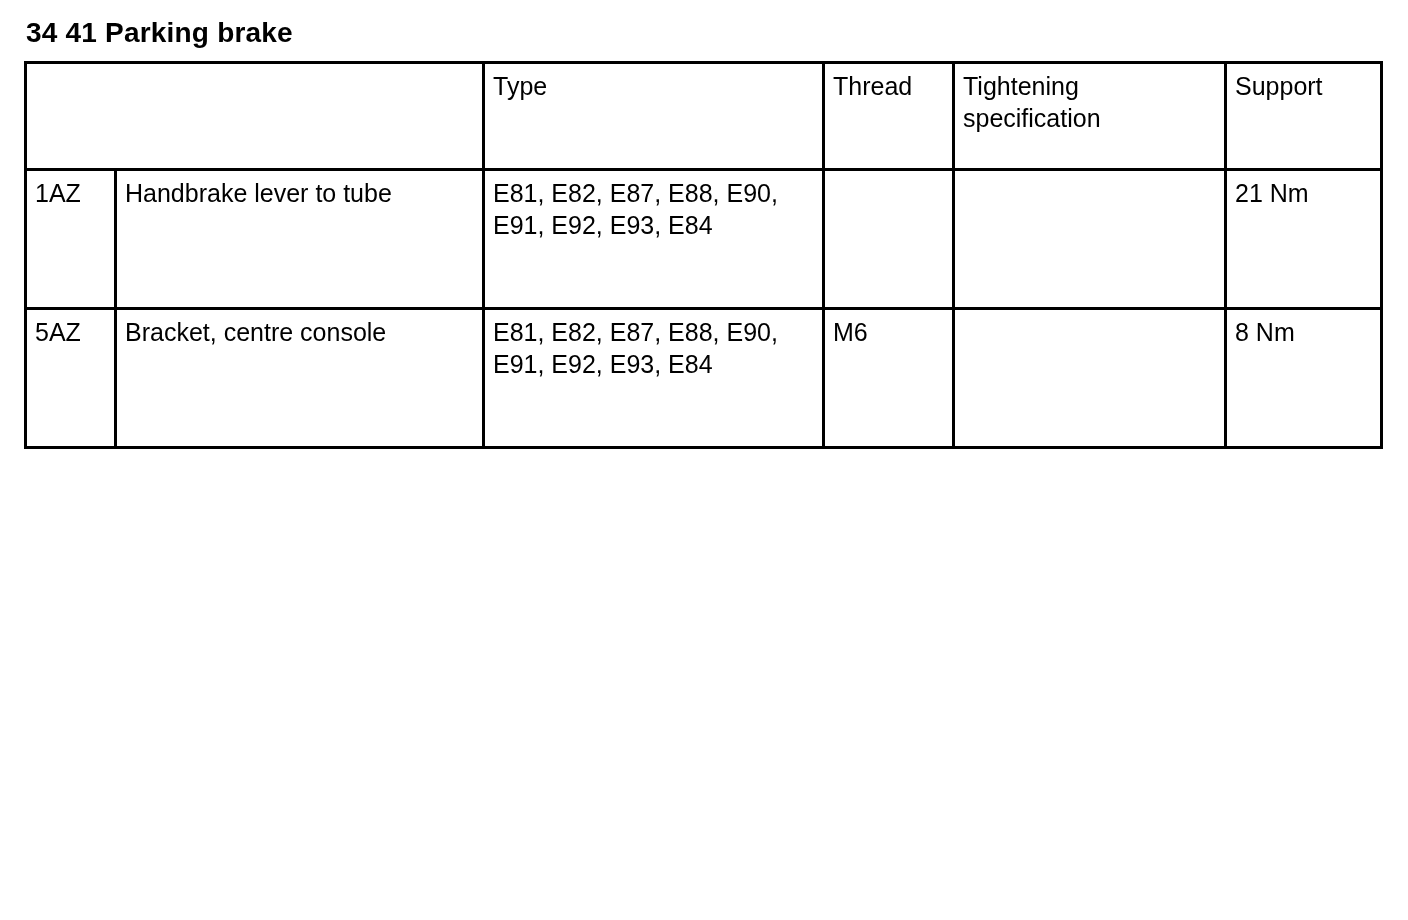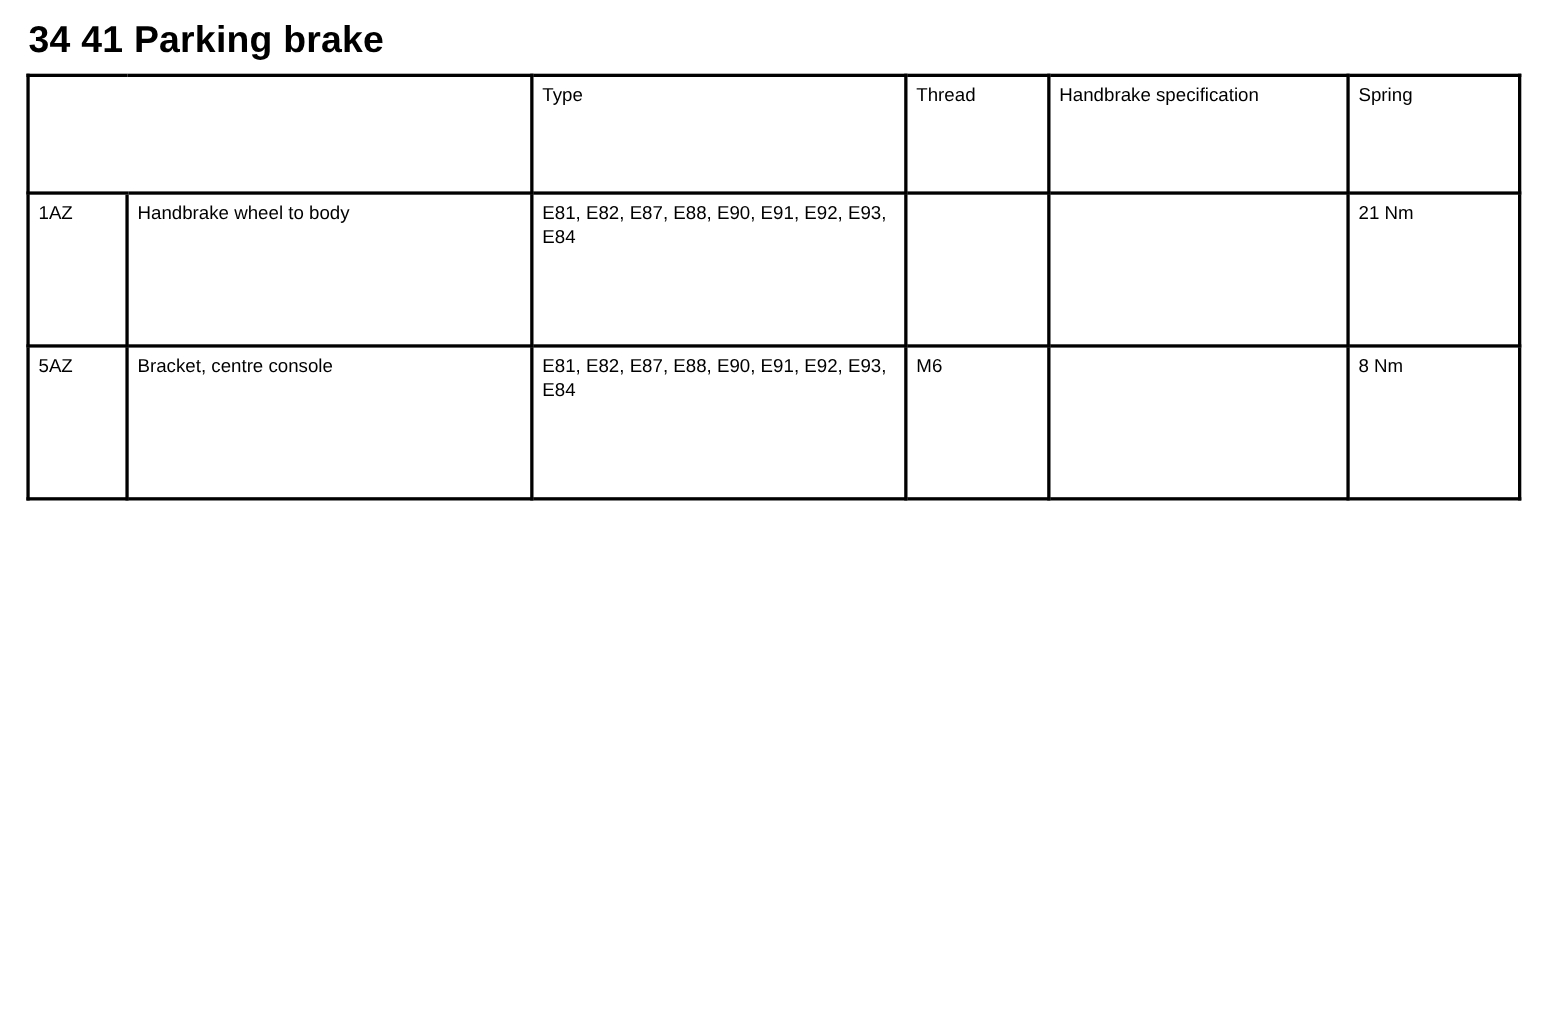--- a/index.html
+++ b/index.html
@@ -15,38 +15,38 @@
     overflow: hidden;
   }
   .page {
     position: relative;
     width: 1408px;
     height: 920px;
     box-sizing: border-box;
     padding: 18px 24px 0 24px;
   }
   .doc-title {
-    font-size: 34px;
+    font-size: 28px;
     font-weight: bold;
     letter-spacing: 0.2px;
     margin: 0 0 12px 2px;
     line-height: 1.1;
   }
   table.spec-table {
     border-collapse: collapse;
     table-layout: fixed;
     width: 1356px;
     margin: 0;
   }
   table.spec-table td,
   table.spec-table th {
     border: 3px solid #000000;
     vertical-align: top;
     padding: 6px 8px 8px 8px;
-    font-size: 17px;
+    font-size: 25px;
     line-height: 1.28;
     font-weight: normal;
     text-align: left;
   }
   thead th {
     font-weight: bold;
     height: 90px;
   }
   
   col.c-pos   { width: 90px; }
@@ -93,28 +93,28 @@
       <col class="c-thread">
       <col class="c-tight">
       <col class="c-meas">
     </colgroup>
     <thead>
       <tr>
         <th class="head-blank-1"></th>
         <th class="head-blank-2"></th>
         <th>Type</th>
         <th>Thread</th>
-        <th>Handbrake specification</th>
-        <th>Spring</th>
+        <th>Tightening specification</th>
+        <th>Support</th>
       </tr>
     </thead>
     <tbody>
       <tr class="body-row">
         <td class="pos-cell">1AZ</td>
-        <td class="desc-cell">Handbrake wheel to body</td>
+        <td class="desc-cell">Handbrake lever to tube</td>
         <td class="type-cell">E81, E82, E87, E88, E90, E91, E92, E93, E84</td>
         <td></td>
         <td class="empty-cell"></td>
         <td>21 Nm</td>
       </tr>
       <tr class="body-row">
         <td class="pos-cell">5AZ</td>
         <td class="desc-cell">Bracket, centre console</td>
         <td class="type-cell">E81, E82, E87, E88, E90, E91, E92, E93, E84</td>
         <td>M6</td>

